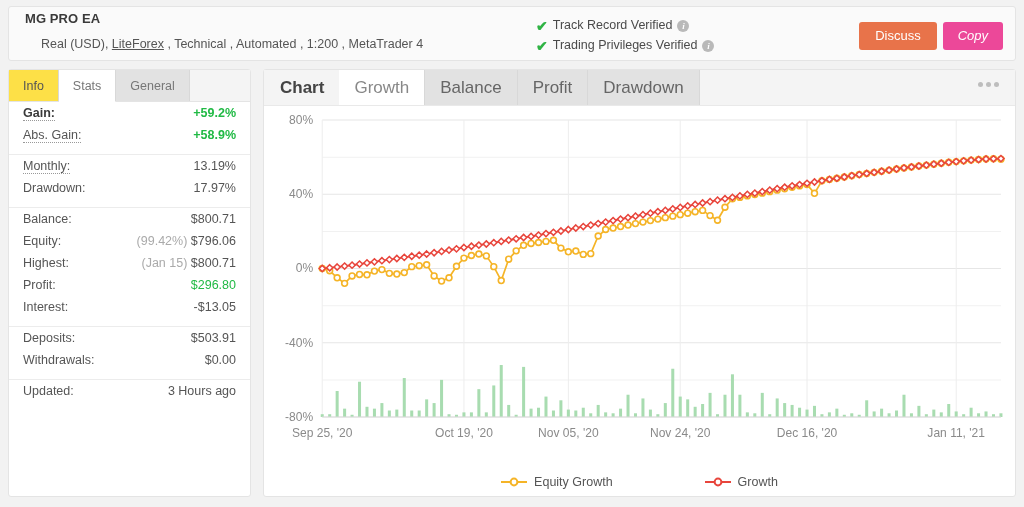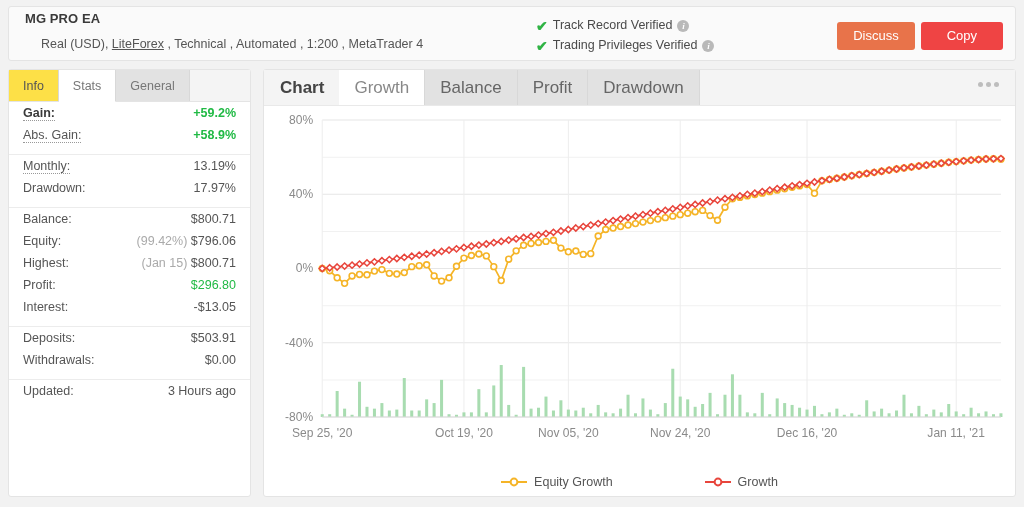--- a/index.html
+++ b/index.html
@@ -44,21 +44,21 @@
     font-family: "Liberation Serif", serif;
   }
 
   .hdr-btns { position: absolute; right: 12px; top: 15px; display: flex; gap: 6px; }
   .btn {
     border: none; border-radius: 3px; color: #fff;
     font-size: 13px; font-family: "Liberation Sans", sans-serif;
     padding: 7px 16px; cursor: pointer; line-height: 14px;
   }
   .btn-discuss { background: #e8734a; }
-  .btn-copy { background: #ef4444; padding: 7px 26px; }
+  .btn-copy { background: #ec4899; padding: 7px 15px; font-style: italic; }
 
   
   .body { display: flex; gap: 12px; padding: 0 2px; }
 
   
   .sidebar {
     width: 243px; background: #fff;
     border: 1px solid #e4e4e4; border-radius: 3px;
     height: 428px;
   }

